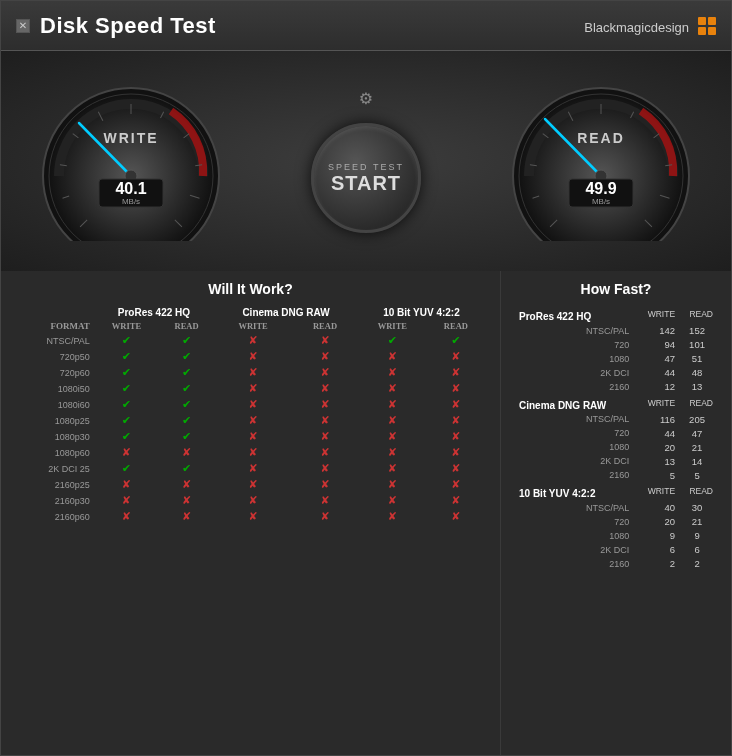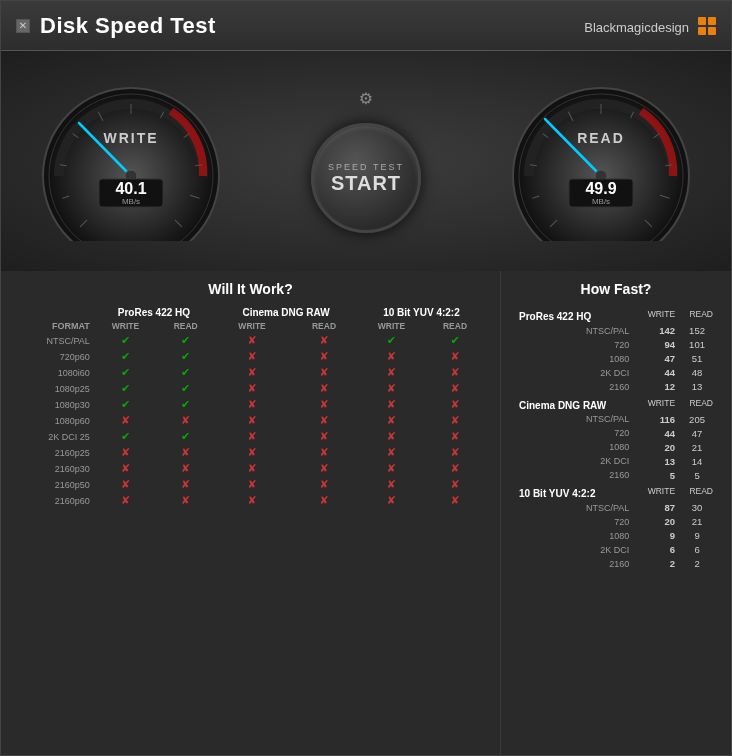--- a/index.html
+++ b/index.html
@@ -174,20 +174,21 @@
     .compat-table .group-header {
       color: #fff;
       font-weight: bold;
       font-size: 10px;
       padding-bottom: 2px;
     }
     .compat-table .sub-header {
       color: #999;
       font-size: 8.5px;
       text-transform: uppercase;
+      font-family: Liberation Serif, serif;
     }
     .compat-table .format-col {
       text-align: right;
       color: #999;
       padding-right: 4px;
       font-size: 9px;
     }
     .check { color: #00aa00; font-size: 11px; }
     .cross { color: #cc3333; font-size: 11px; }
     
@@ -210,21 +211,21 @@
       font-weight: bold;
       font-size: 10px;
       padding-top: 6px;
     }
     .speed-table .row-label {
       text-align: right;
       color: #999;
       padding-right: 6px;
       font-size: 9px;
     }
-    .write-val { color: #e8820c; text-align: right; font-weight: bold; }
+    .write-val { color: #e8820c; text-align: right; }
     .read-val { color: #e8820c; text-align: center; }
     .col-write { text-align: right; color: #999; font-size: 8.5px; }
     .col-read { text-align: right; color: #999; font-size: 8.5px; }
   </style>
 </head>
 <body>
 
 <div class="window">
 
   <div class="title-bar">
@@ -355,29 +356,47 @@
         <tr>
               <td class="format-col">NTSC/PAL</td>
               <td><span class="check">✔</span></td>
               <td><span class="check">✔</span></td>
               <td><span class="cross">✘</span></td>
               <td><span class="cross">✘</span></td>
               <td><span class="check">✔</span></td>
               <td><span class="check">✔</span></td>
             </tr>
             <tr>
+              <td class="format-col">720p50</td>
+              <td><span class="check">✔</span></td>
+              <td><span class="check">✔</span></td>
+              <td><span class="cross">✘</span></td>
+              <td><span class="cross">✘</span></td>
+              <td><span class="cross">✘</span></td>
+              <td><span class="cross">✘</span></td>
+            </tr>
+            <tr>
               <td class="format-col">720p60</td>
               <td><span class="check">✔</span></td>
               <td><span class="check">✔</span></td>
               <td><span class="cross">✘</span></td>
               <td><span class="cross">✘</span></td>
               <td><span class="cross">✘</span></td>
               <td><span class="cross">✘</span></td>
             </tr>
             <tr>
+              <td class="format-col">1080i50</td>
+              <td><span class="check">✔</span></td>
+              <td><span class="check">✔</span></td>
+              <td><span class="cross">✘</span></td>
+              <td><span class="cross">✘</span></td>
+              <td><span class="cross">✘</span></td>
+              <td><span class="cross">✘</span></td>
+            </tr>
+            <tr>
               <td class="format-col">1080i60</td>
               <td><span class="check">✔</span></td>
               <td><span class="check">✔</span></td>
               <td><span class="cross">✘</span></td>
               <td><span class="cross">✘</span></td>
               <td><span class="cross">✘</span></td>
               <td><span class="cross">✘</span></td>
             </tr>
             <tr>
               <td class="format-col">1080p25</td>
@@ -419,29 +438,20 @@
               <td class="format-col">2160p25</td>
               <td><span class="cross">✘</span></td>
               <td><span class="cross">✘</span></td>
               <td><span class="cross">✘</span></td>
               <td><span class="cross">✘</span></td>
               <td><span class="cross">✘</span></td>
               <td><span class="cross">✘</span></td>
             </tr>
             <tr>
               <td class="format-col">2160p30</td>
-              <td><span class="cross">✘</span></td>
-              <td><span class="cross">✘</span></td>
-              <td><span class="cross">✘</span></td>
-              <td><span class="cross">✘</span></td>
-              <td><span class="cross">✘</span></td>
-              <td><span class="cross">✘</span></td>
-            </tr>
-            <tr>
-              <td class="format-col">2160p50</td>
               <td><span class="cross">✘</span></td>
               <td><span class="cross">✘</span></td>
               <td><span class="cross">✘</span></td>
               <td><span class="cross">✘</span></td>
               <td><span class="cross">✘</span></td>
               <td><span class="cross">✘</span></td>
             </tr>
             <tr>
               <td class="format-col">2160p60</td>
               <td><span class="cross">✘</span></td>
@@ -519,21 +529,21 @@
               <td class="write-val">5</td>
               <td class="read-val">5</td>
             </tr>
             <tr>
               <td class="group-header" colspan="1">10 Bit YUV 4:2:2</td>
               <td class="col-write">WRITE</td>
               <td class="col-read">READ</td>
             </tr>
             <tr>
               <td class="row-label">NTSC/PAL</td>
-              <td class="write-val">87</td>
+              <td class="write-val">40</td>
               <td class="read-val">30</td>
             </tr>
             <tr>
               <td class="row-label">720</td>
               <td class="write-val">20</td>
               <td class="read-val">21</td>
             </tr>
             <tr>
               <td class="row-label">1080</td>
               <td class="write-val">9</td>

